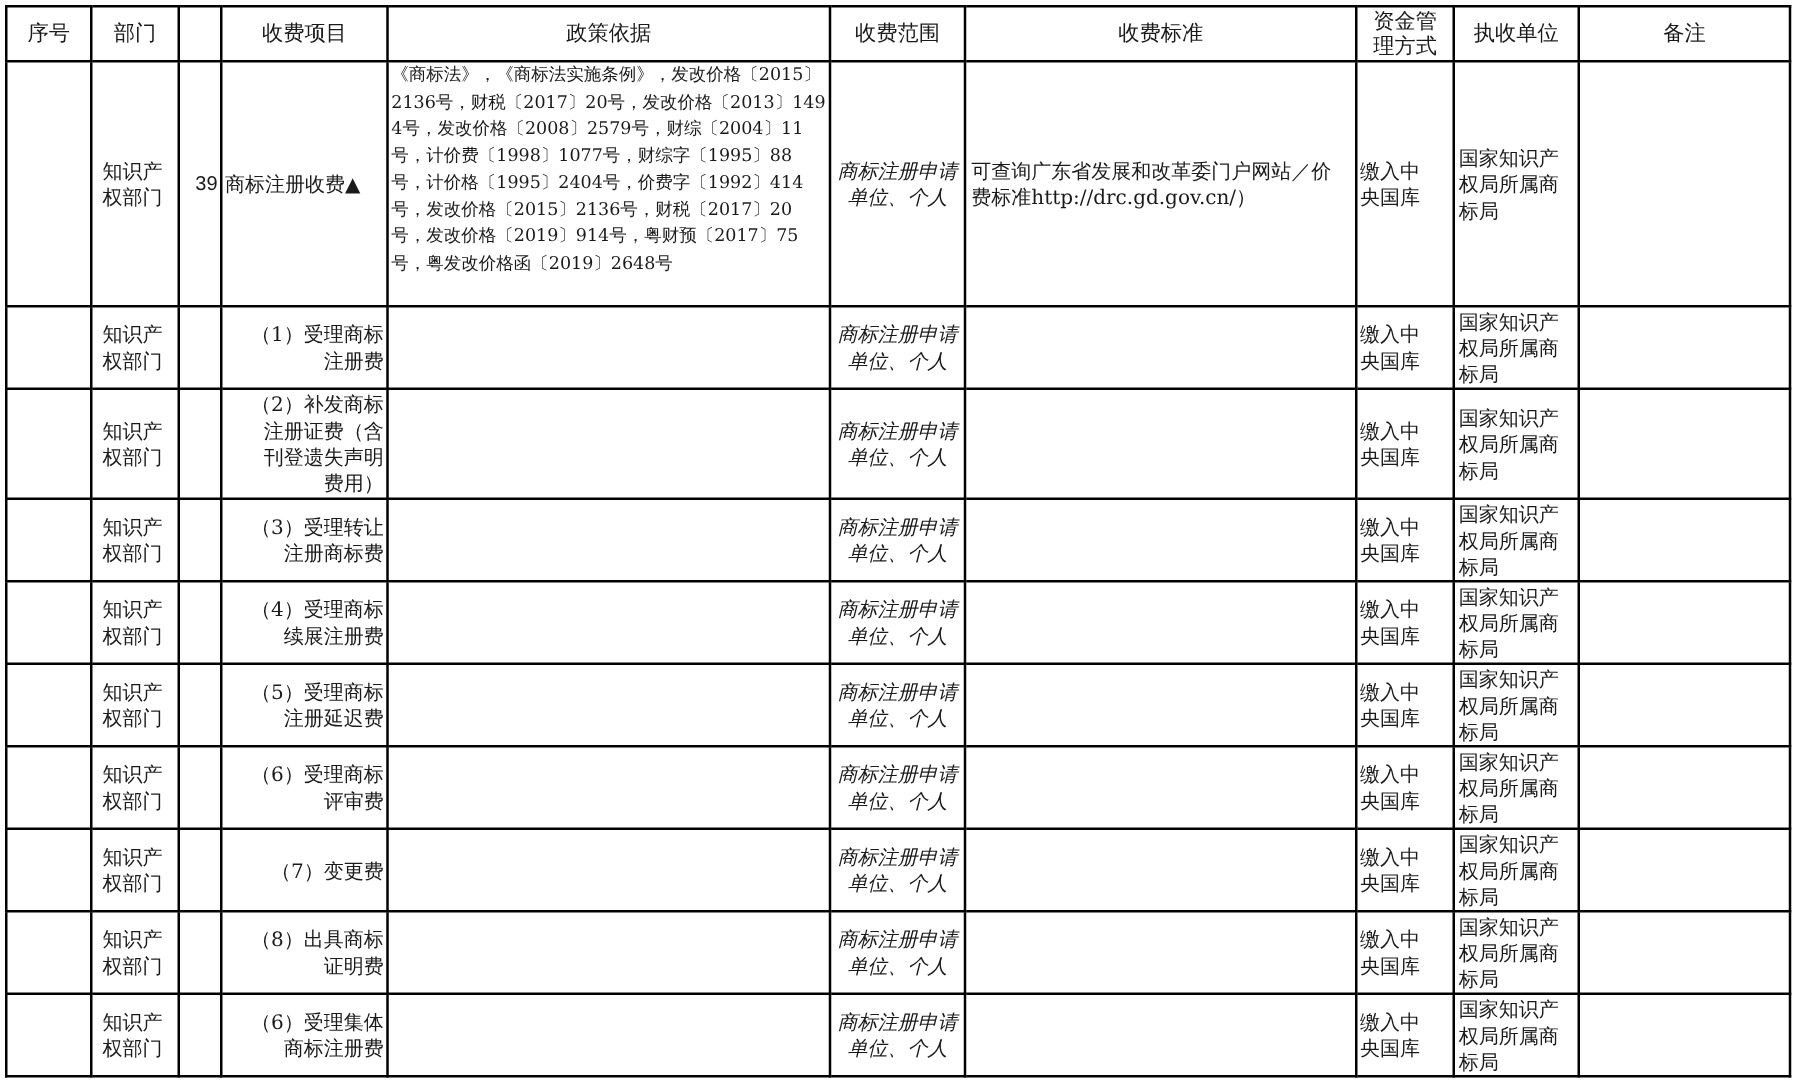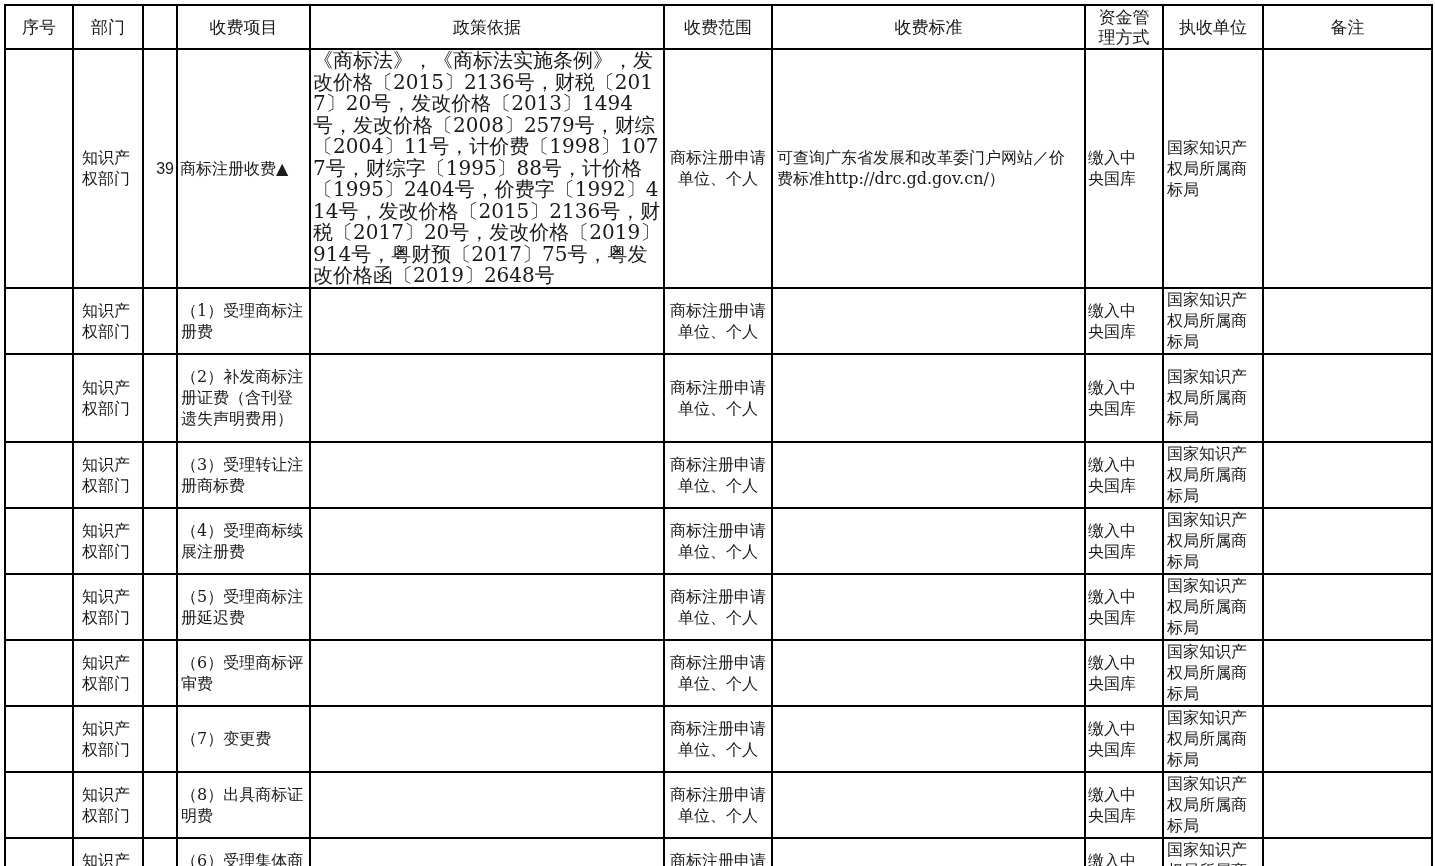--- a/index.html
+++ b/index.html
@@ -2,26 +2,26 @@
 <html><head>
 <meta charset="utf-8">
 <style>
   html, body { margin:0; padding:0; background:#ffffff; }
   body { width:1435px; height:866px; overflow:hidden; position:relative;
          font-family:"DejaVu Serif", "Liberation Serif", serif; color:#1a1a1a; }
   table { position:absolute; left:4px; top:4px; border-collapse:collapse; table-layout:fixed; }
   td, th { border:2px solid #000; padding:0 2px; font-weight:normal; font-size:16px; line-height:21px;
            vertical-align:middle; overflow:hidden; word-break:break-all; }
   th { font-family:"DejaVu Sans", "Liberation Sans", sans-serif; font-size:17px; text-align:center; line-height:20px; }
-  td.c { text-align:center; }
+  td.c { text-align:center;font-style:italic; }
   td.l { text-align:left; }
   td.num { font-family:"Liberation Sans", sans-serif; text-align:right; }
-  td.policy { font-size:20px; line-height:21.5px; padding:0 2px; vertical-align:top; }
+  td.policy { font-size:14px; line-height:21.5px; padding:0 2px; vertical-align:top; }
   td.dept, td.fund, td.unit { font-family:"DejaVu Sans", "Liberation Sans", sans-serif; font-size:16px; }
-  td.item { padding-left:3px; }
+  td.item { padding-left:21px;text-align:right; }
 </style>
 </head>
 <body>
 
 <table>
   <colgroup>
     <col style="width:68px">
       <col style="width:70px">
       <col style="width:34px">
       <col style="width:133px">

